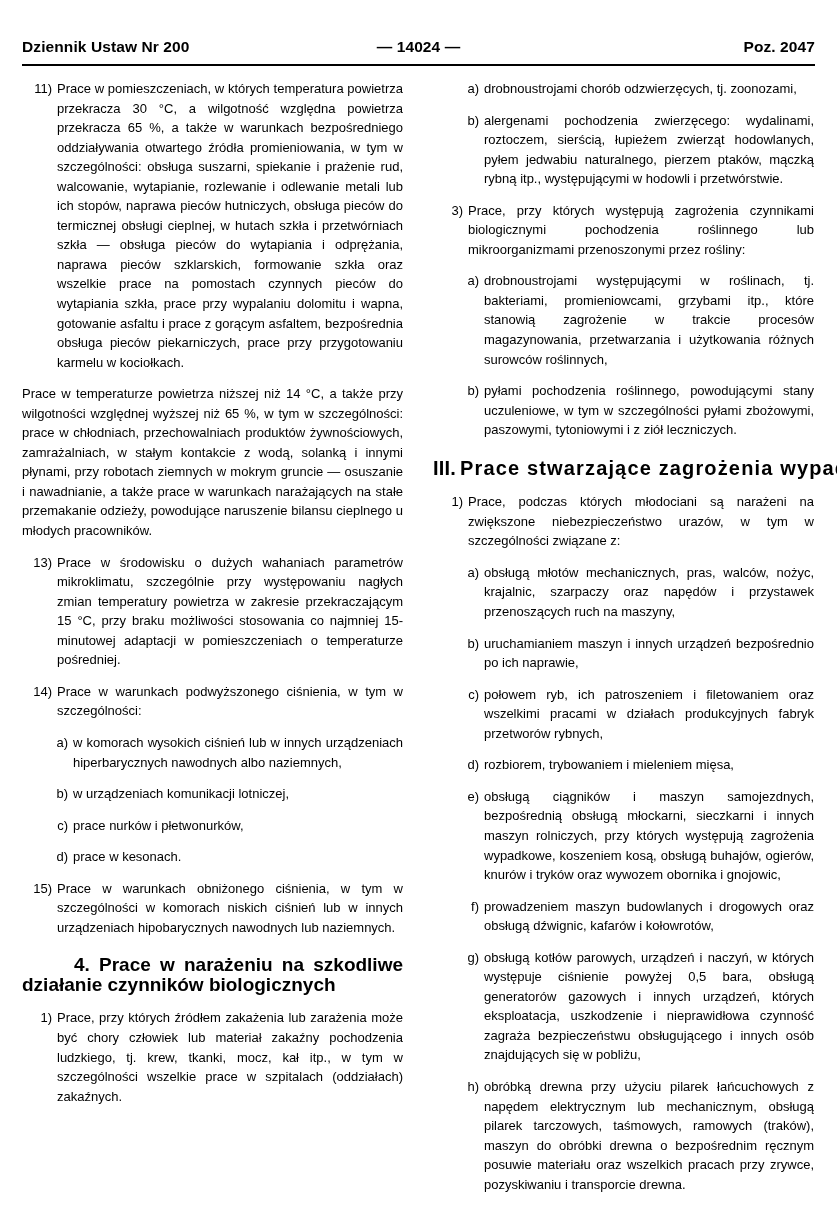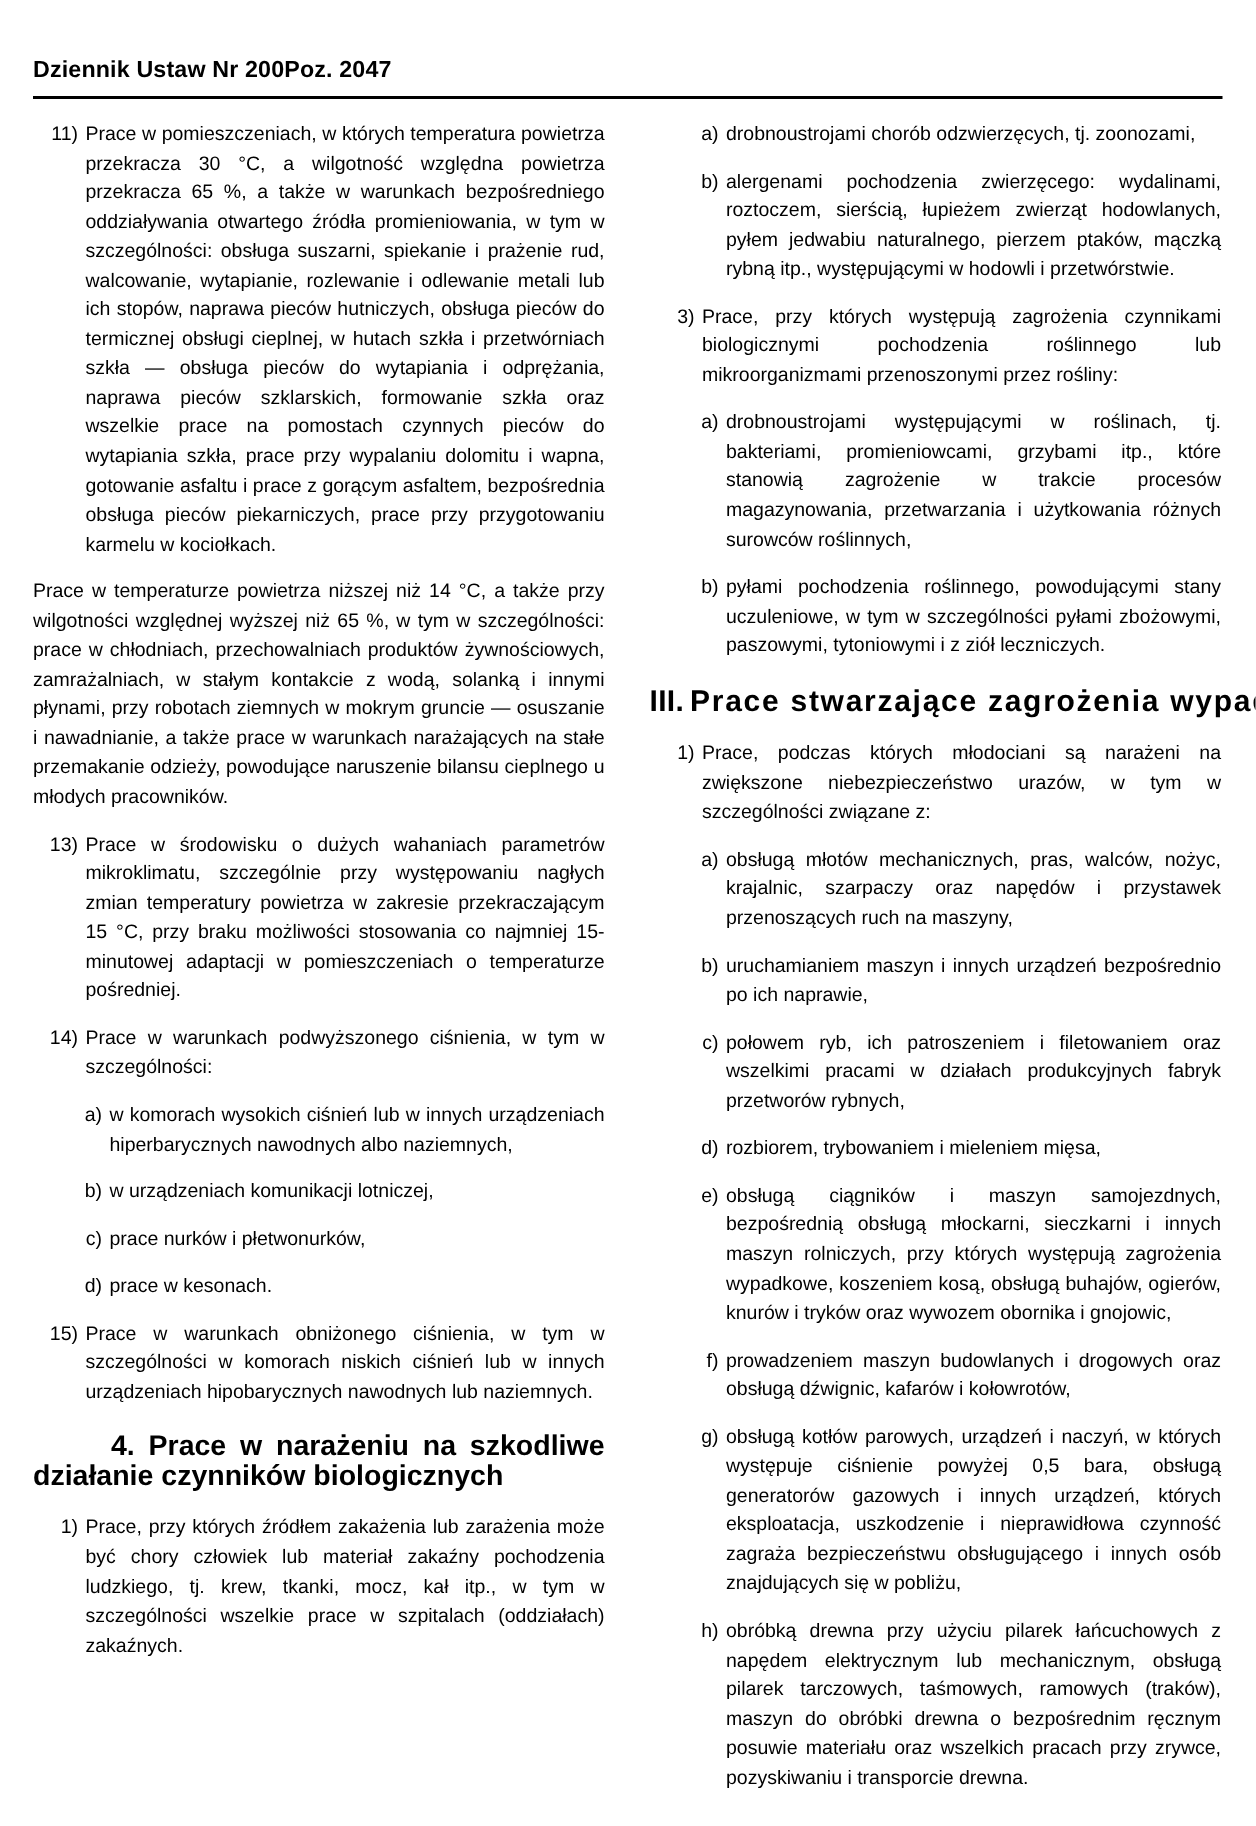--- a/index.html
+++ b/index.html
@@ -25,20 +25,21 @@
 
   
   .runhead {
     position: absolute;
     top: 38px;
     left: 22px;
     right: 22px;
     height: 26px;
     display: flex;
     align-items: baseline;
+    justify-content: space-between;
     font-size: 15.5px;
     font-weight: 700;
     letter-spacing: 0.1px;
   }
   .runhead .center {
     position: absolute;
     left: 0; right: 0;
     text-align: center;
     font-weight: 700;
     font-size: 15.5px;
@@ -115,20 +116,21 @@
   }
   .roman-heading .rnum { letter-spacing: 0.2px; margin-right: 4px; }
 </style>
 </head>
 <body>
 
 <div class="page">
 
   <div class="runhead">
     <span class="left">Dziennik Ustaw Nr 200</span>
+    <span class="center">— 14024 —</span>
     <span class="right">Poz. 2047</span>
   </div>
   <div class="rule"></div>
 
   <div class="columns">
 
     <div class="col">
 
       <div class="item lvl1">
         <span class="mark">11)</span>

